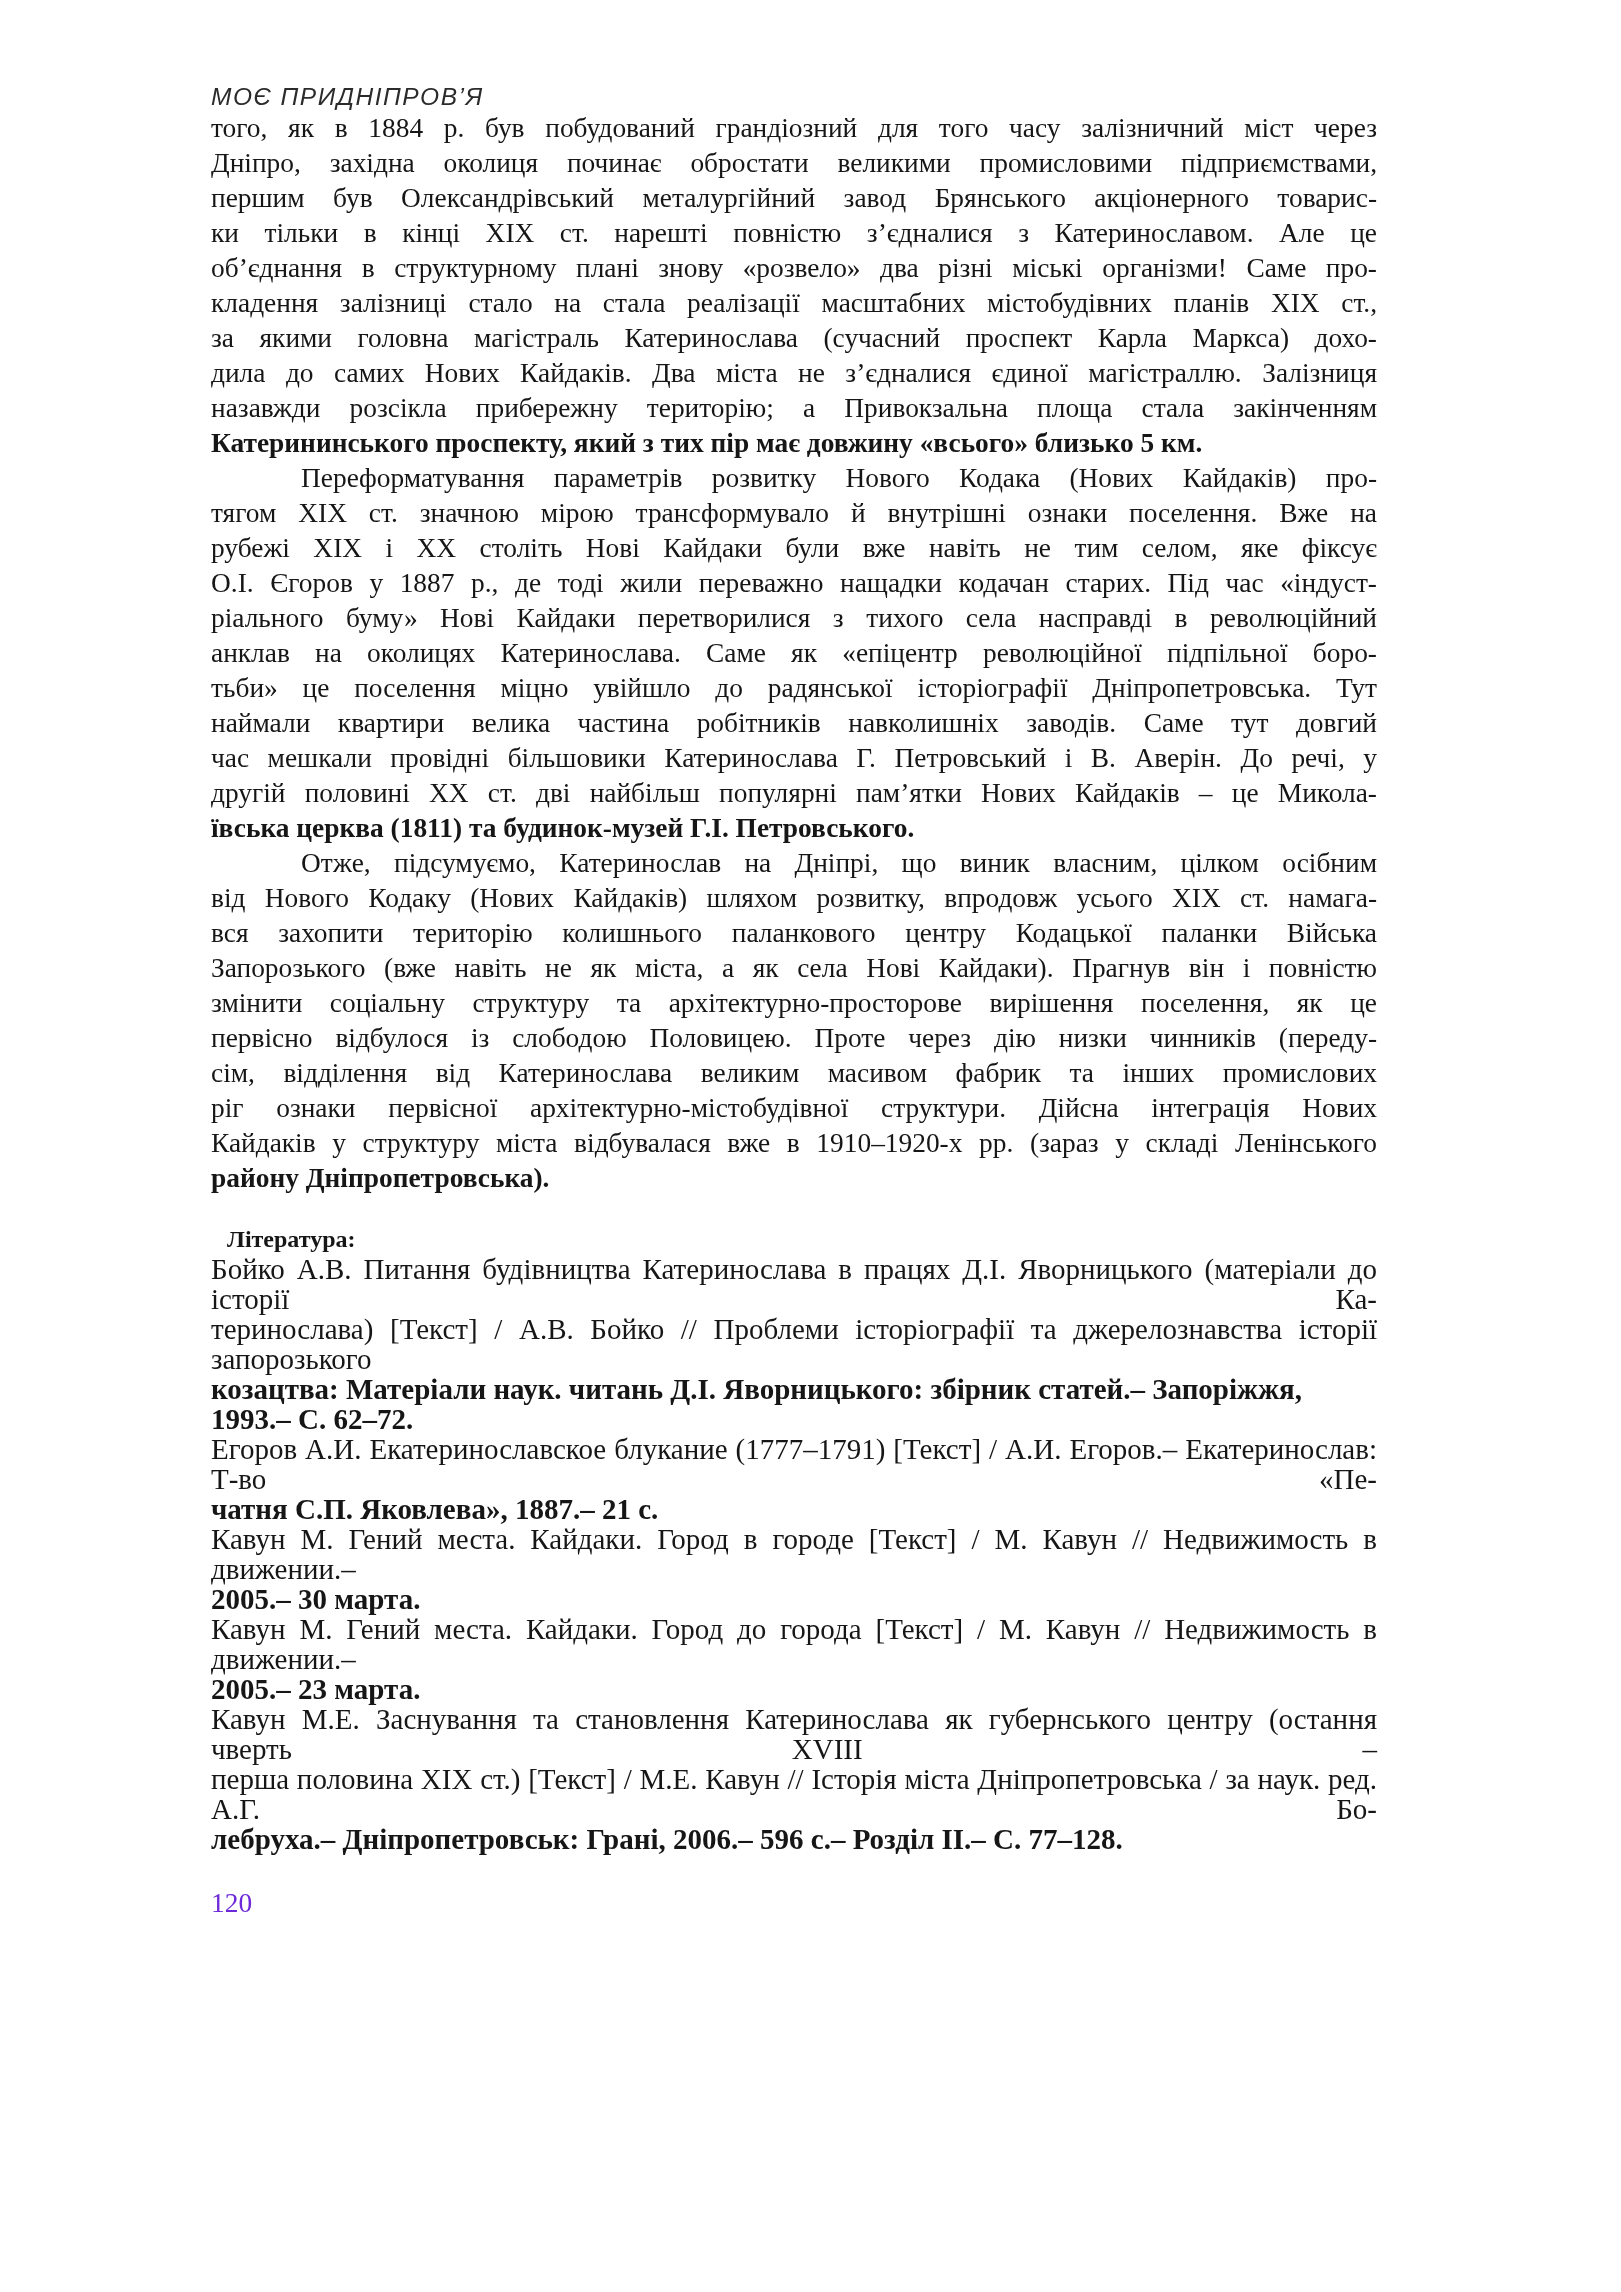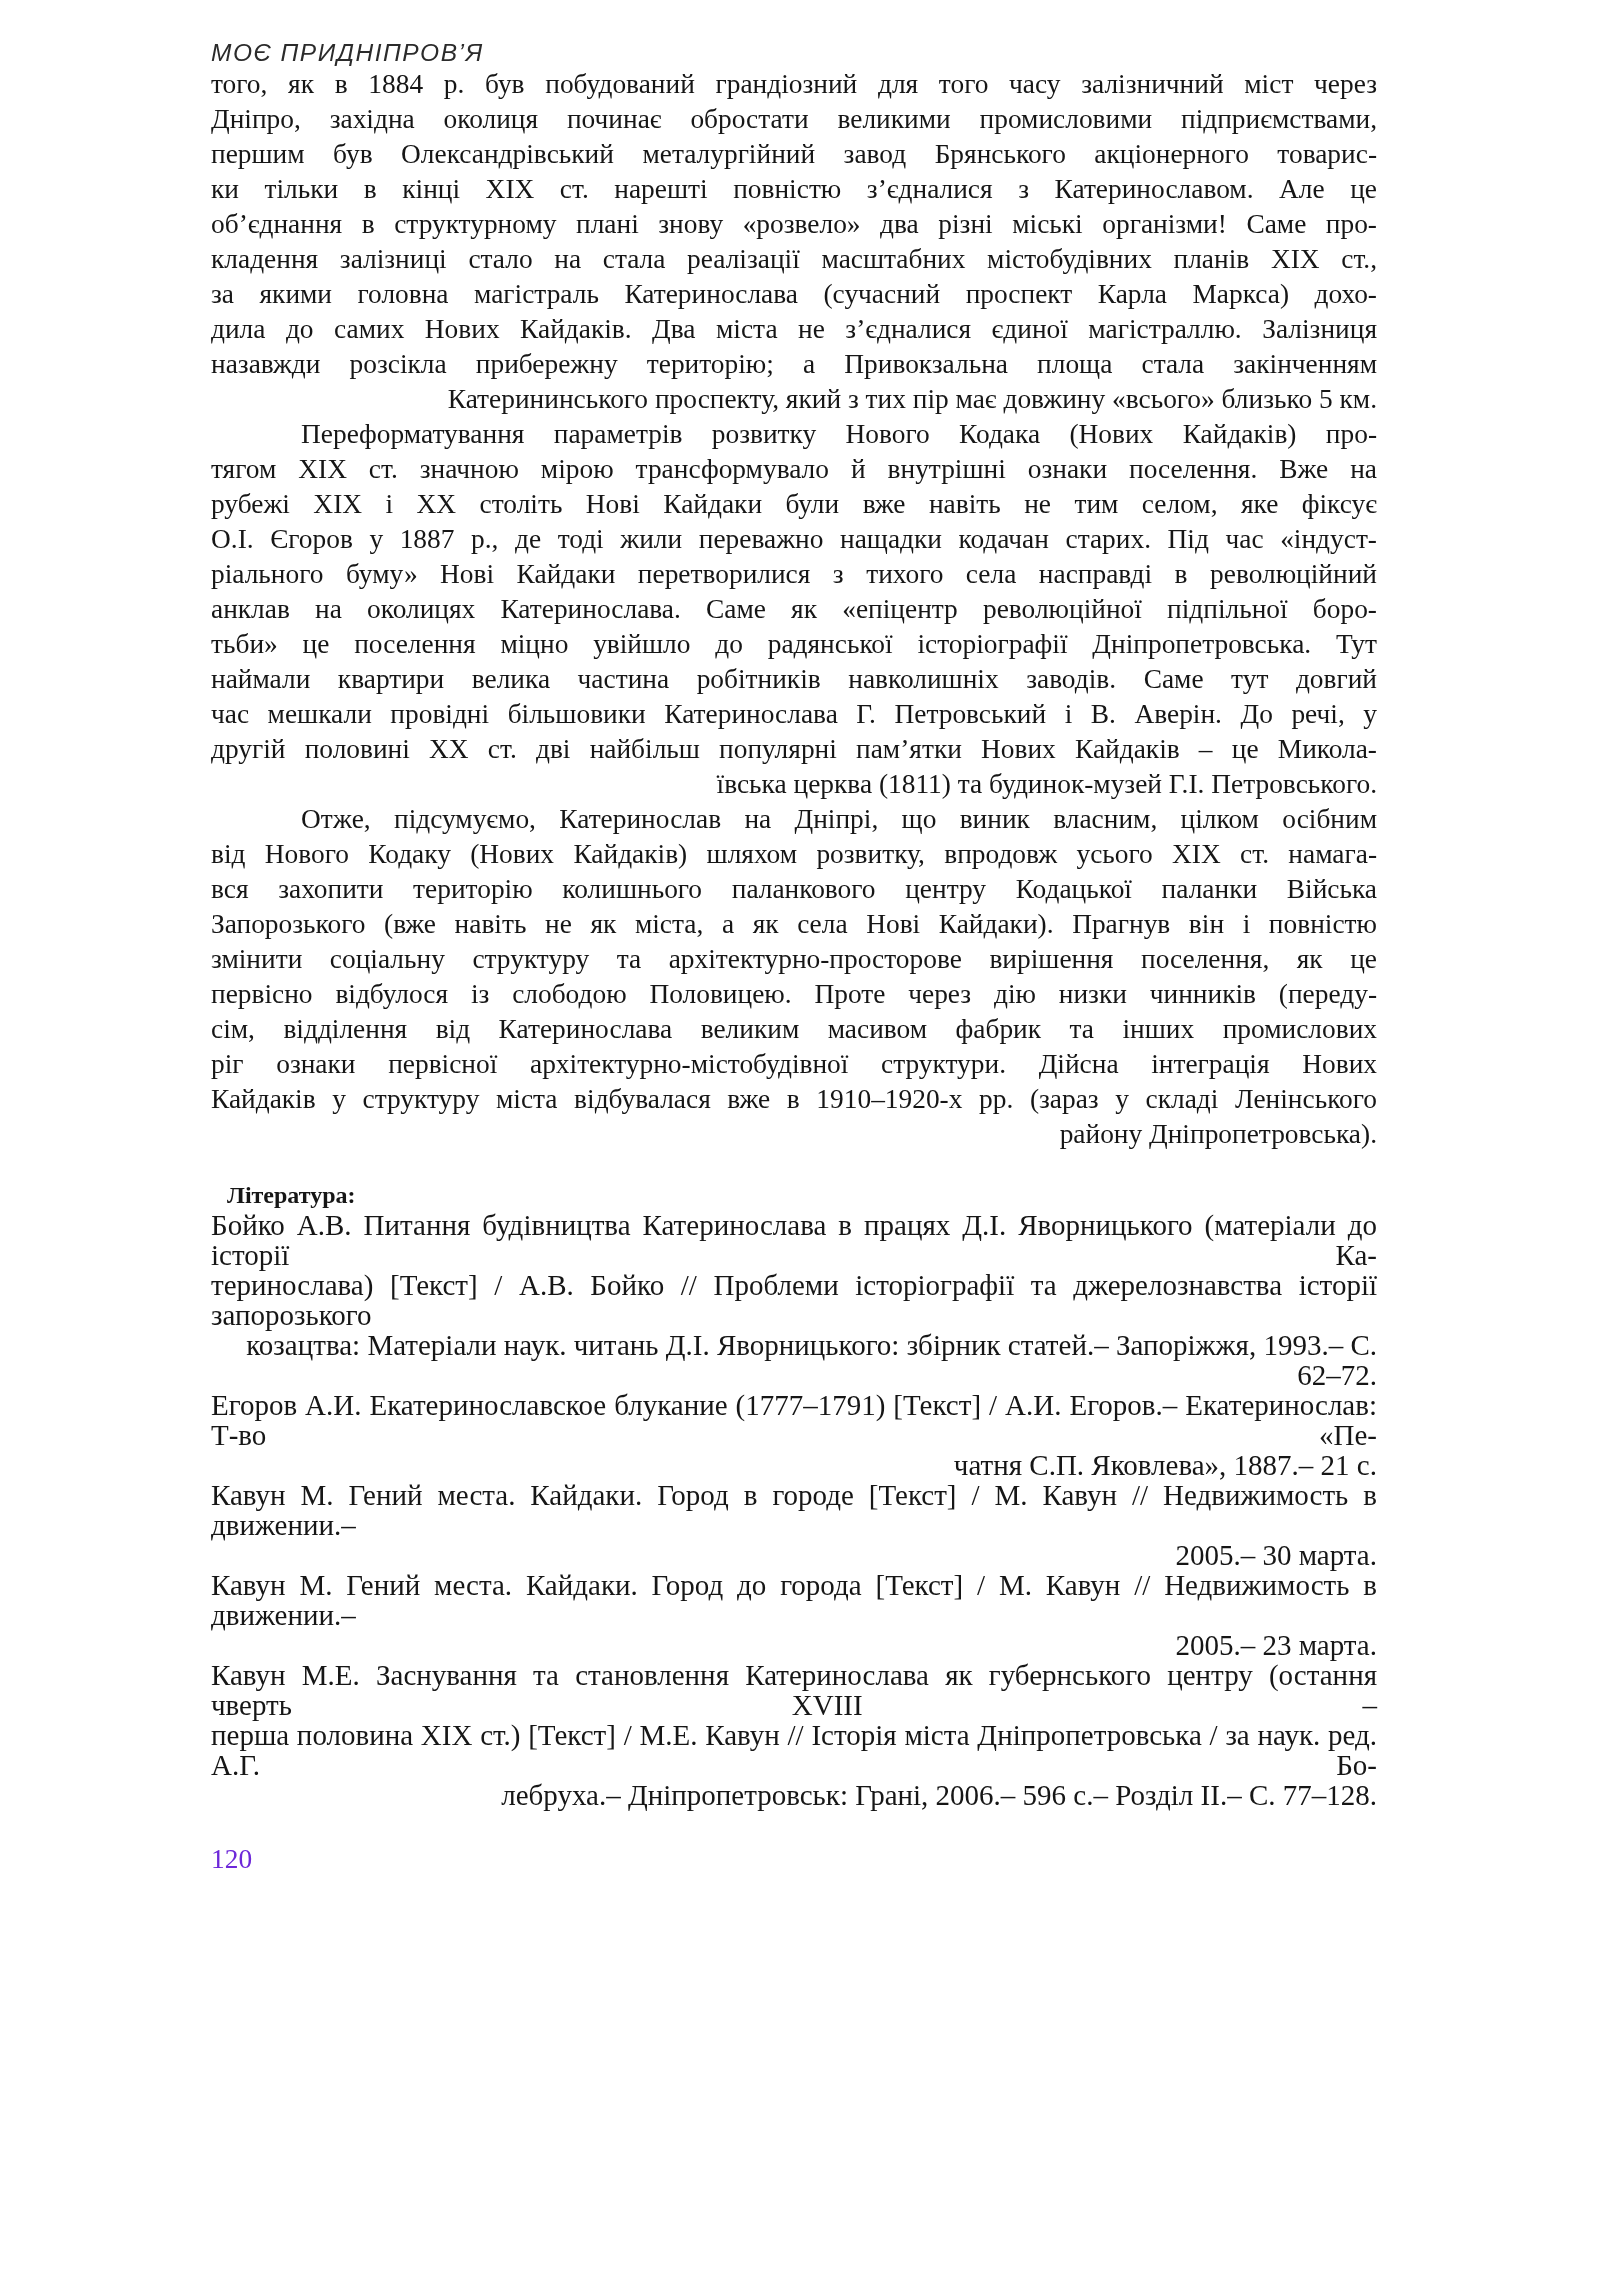--- a/index.html
+++ b/index.html
@@ -12,38 +12,38 @@
     font-family: "Liberation Serif", "DejaVu Serif", serif;
     color: #161616;
   }
   .text-col {
     position: absolute;
     left: 211px;
     top: 0;
     width: 1166px;
   }
   .running-head {
-    margin-top: 38px;
+    margin-top: 82px;
     font-family: "Liberation Sans", "DejaVu Sans", sans-serif;
     font-style: italic;
     font-size: 24.5px;
     line-height: 29px;
     letter-spacing: 1.5px;
     color: #2b2b2b;
   }
   .body-text {
     font-size: 27.4px;
     line-height: 35px;
   }
   .line {
     text-align: justify;
     text-align-last: justify;
   }
   .line.indent { text-indent: 90px; }
-  .line.last { text-align: right; text-align-last: auto; }
+  .line.last { text-align: left; text-align-last: auto; font-weight: bold; }
   .lit-heading {
     margin-top: 29px;
     font-size: 24px;
     font-weight: bold;
     line-height: 29px;
     margin-left: 16px;
   }
   .bibliography {
     font-size: 29px;
     line-height: 30px;

